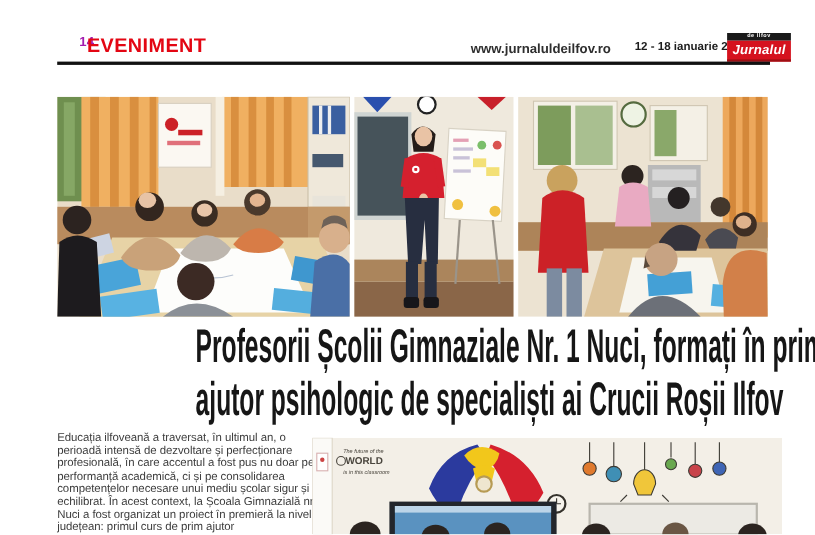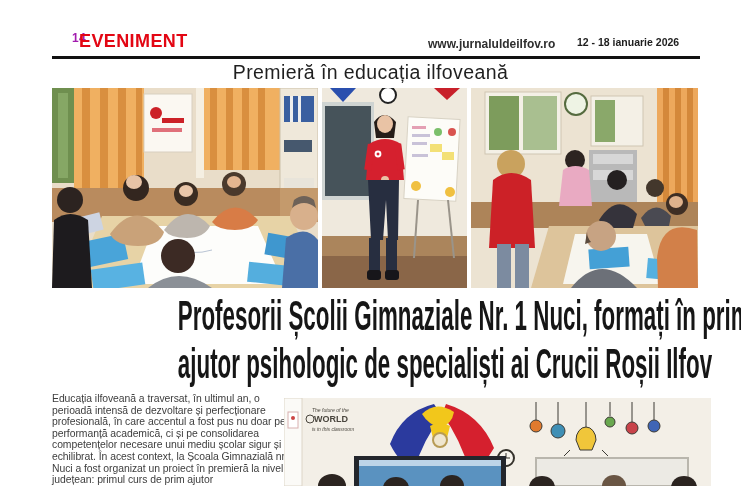--- a/index.html
+++ b/index.html
@@ -37,22 +37,25 @@
 </style>
 </head>
 <body>
 
 <div class="page">
 
   <div class="hdr-pageno">14</div>
   <div class="hdr-section">EVENIMENT</div>
   <div class="hdr-site">www.jurnaluldeilfov.ro</div>
   <div class="hdr-date">12 - 18 ianuarie 2026</div>
+  <div class="logo">
+    <div class="logo-top">de Ilfov</div>
+    <div class="logo-main">Jurnalul</div>
+  </div>
   <div class="hdr-rule"></div>
-  <div class="kicker">Premieră în educația ilfoveană</div>
 
   <svg id="photo1" class="photo" width="266" height="200" viewBox="0 0 266 200">
     <rect width="266" height="200" fill="#e9ddc9"></rect>
 
     <rect x="0" y="0" width="44" height="95" fill="#6f8f4f"></rect>
     <rect x="6" y="5" width="10" height="85" fill="#86a765"></rect>
 
     <g>
       <rect x="22" y="0" width="70" height="100" fill="#f0b061"></rect>
       <rect x="30" y="0" width="8" height="100" fill="#d98f3f"></rect>

